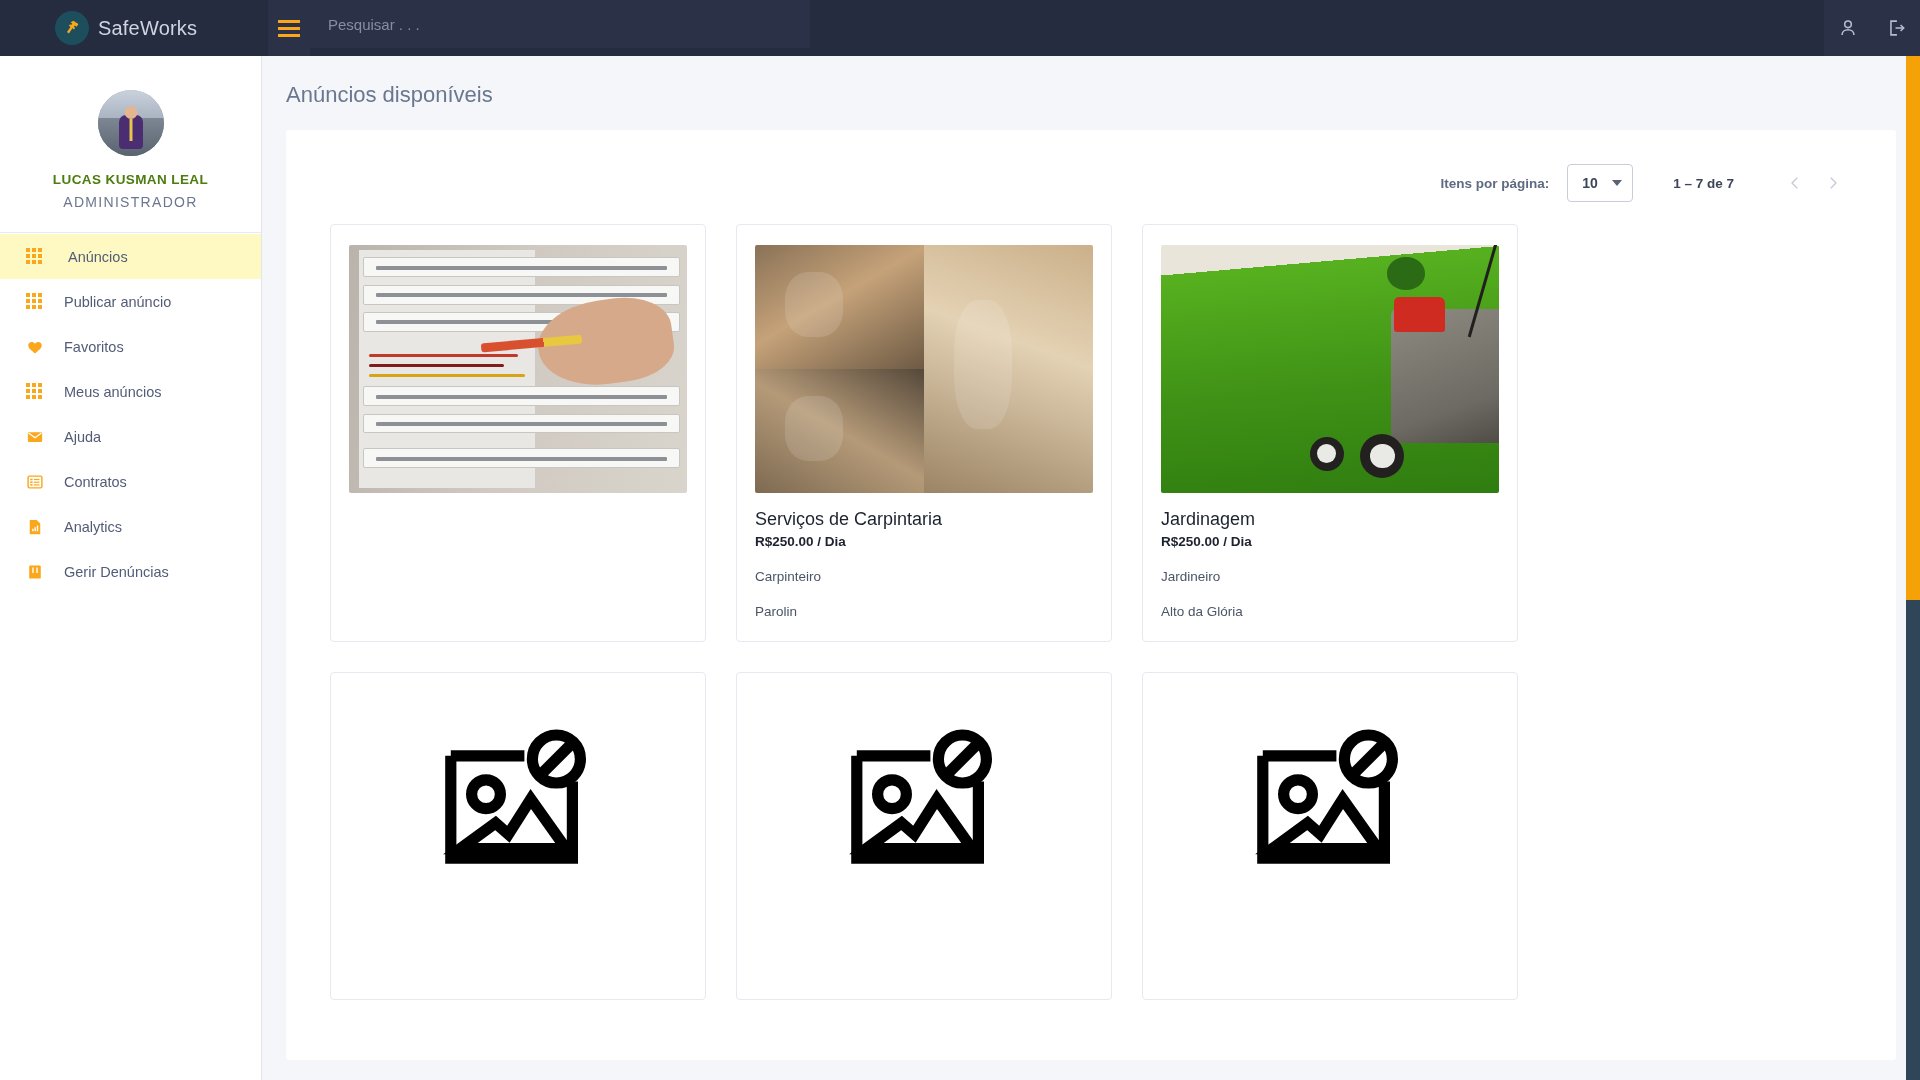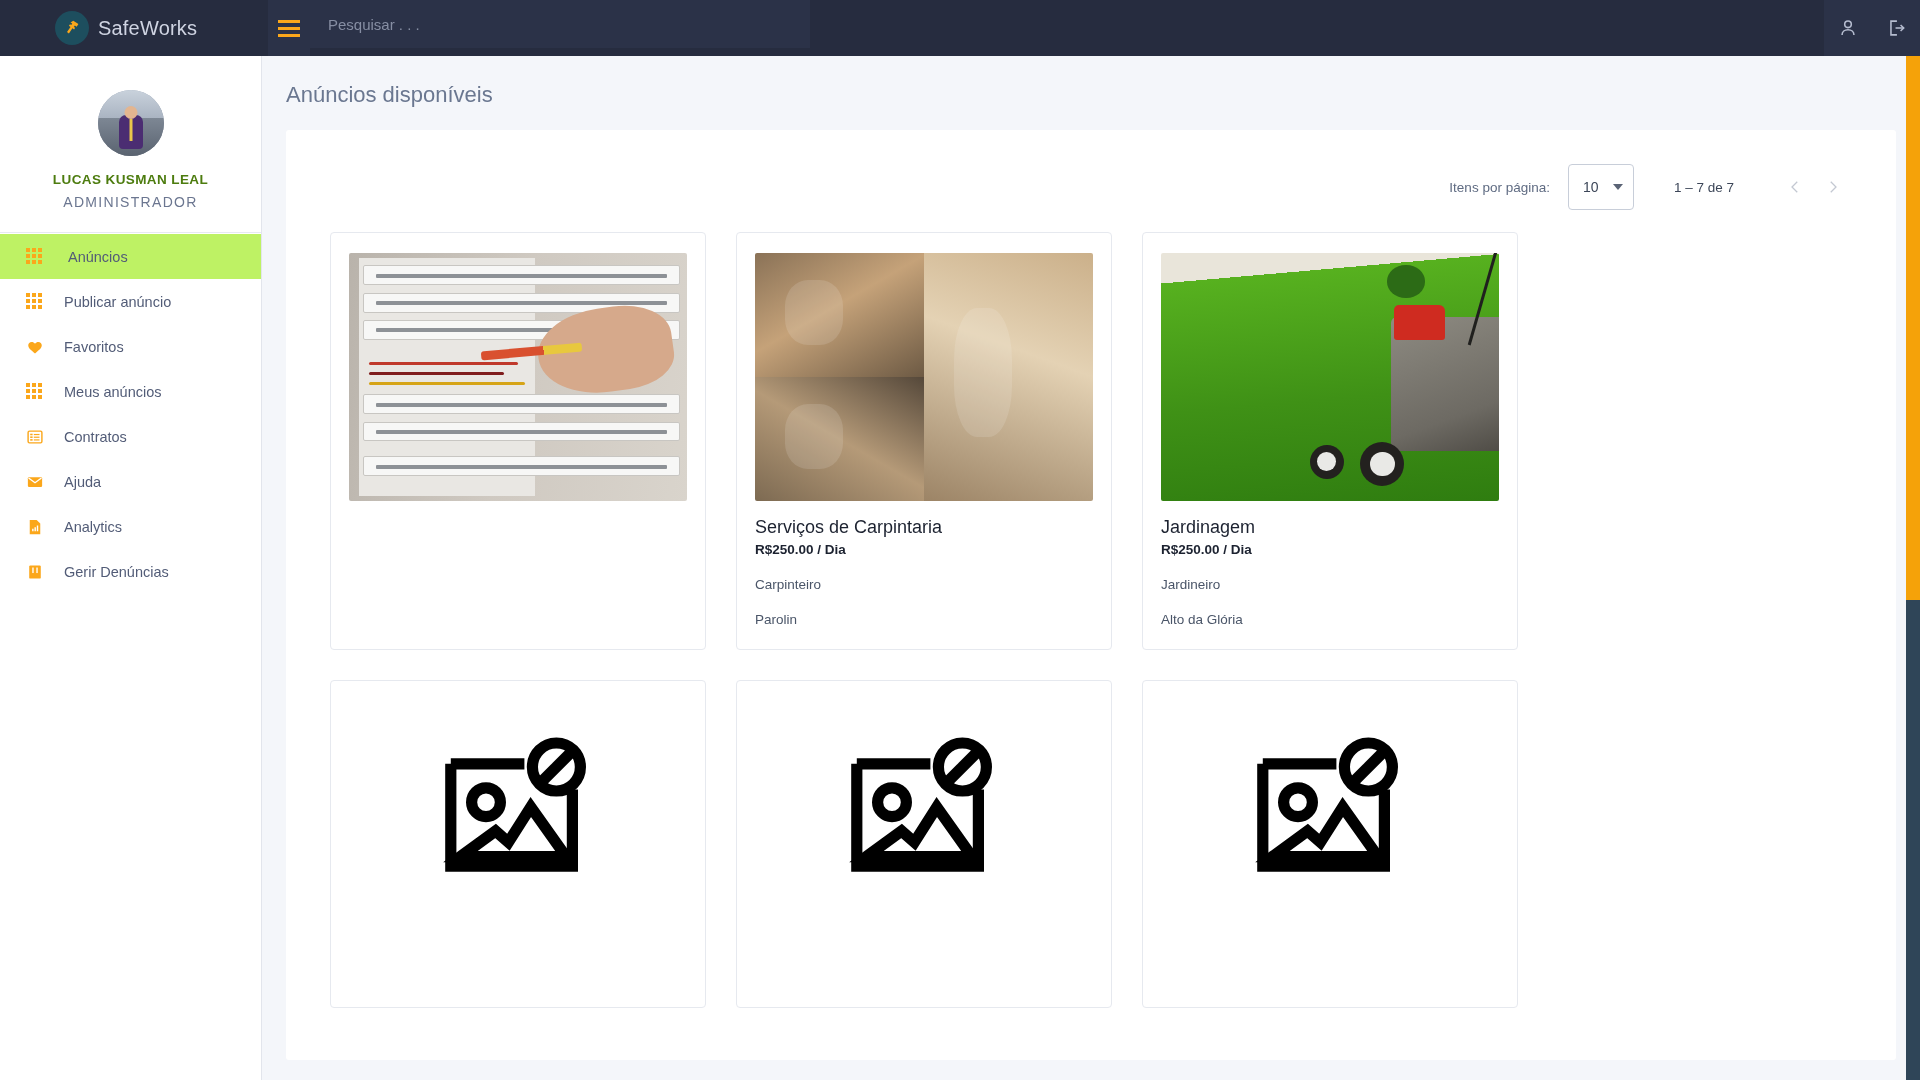--- a/index.html
+++ b/index.html
@@ -96,21 +96,21 @@
     letter-spacing: .4px; margin-bottom: 7px;
   }
   .profile-role {
     font-size: 14px; color: #6b7690; letter-spacing: 1.3px;
   }
   .nav { border-top: 1px solid #e7eaf0; padding-top: 1px; }
   .nav-item {
     height: 45px; display: flex; align-items: center;
     padding-left: 26px; gap: 20px; cursor: pointer;
   }
-  .nav-item.active { background: #bef264; gap: 24px; }
+  .nav-item.active { background: #fef9c3; gap: 24px; }
   .nav-label { font-size: 14.5px; color: #525c77; }
   .nav-icon { width: 18px; height: 18px; flex: none; display:block; }
 
   
   .ico-grid { display:grid; grid-template-columns:repeat(3,4px); grid-template-rows:repeat(3,4px); gap:2px; }
   .ico-grid span { background:#fba71b; display:block; width:4px; height:4px; }
 
   
   .main {
     position: absolute; top: 56px; left: 262px;
@@ -124,25 +124,25 @@
   }
   .panel {
     margin: 22px 24px 0 24px;
     background: #ffffff;
     border-radius: 3px;
     min-height: 930px;
   }
   .paginator {
     display: flex; align-items: center; justify-content: flex-end;
     gap: 0; padding: 34px 44px 0 0;
-    font-size: 13.5px; color: #5f6b82;
+    font-size: 13.5px; color: #5f6b82; font-weight: bold;
   }
   .pg-label { margin-right: 18px; }
   .pg-select {
-    width: 66px; height: 46px; border: 1px solid #c8ced9; border-radius: 4px;
+    width: 66px; height: 38px; border: 1px solid #c8ced9; border-radius: 4px;
     display: flex; align-items: center; justify-content: space-between;
     padding: 0 10px 0 14px; cursor: pointer; color: #3c4658; font-size: 14px;
   }
   .caret {
     width: 0; height: 0; border-left: 5px solid transparent;
     border-right: 5px solid transparent; border-top: 6px solid #5a6375;
   }
   .pg-range { margin: 0 42px 0 40px; color: #3c4658; font-size: 13.5px; }
   .pg-arrow {
     width: 38px; height: 38px; display:flex; align-items:center; justify-content:center;
@@ -351,37 +351,37 @@
         <span></span>
           <span></span>
           <span></span>
           <span></span>
       </span>
       <span class="nav-label">Meus anúncios</span>
     </div>
 
     <div class="nav-item">
       <svg class="nav-icon" viewBox="0 0 24 24">
+        <rect x="2.5" y="5.5" width="19" height="13" rx="1.6" fill="#fba71b"></rect>
+        <path d="M3.4 6.6L12 13l8.6-6.4" stroke="#ffffff" stroke-width="1.8" fill="none"></path>
+      </svg>
+      <span class="nav-label">Ajuda</span>
+    </div>
+
+    <div class="nav-item">
+      <svg class="nav-icon" viewBox="0 0 24 24">
         <rect x="2.8" y="4.2" width="18.4" height="15.6" rx="1.8" fill="none" stroke="#fba71b" stroke-width="1.9"></rect>
         <rect x="5.6" y="7.6" width="3.2" height="2.1" fill="#fba71b"></rect>
         <rect x="5.6" y="11.2" width="3.2" height="2.1" fill="#fba71b"></rect>
         <rect x="5.6" y="14.8" width="3.2" height="2.1" fill="#fba71b"></rect>
         <rect x="10.4" y="7.9" width="7.6" height="1.6" fill="#fba71b"></rect>
         <rect x="10.4" y="11.5" width="7.6" height="1.6" fill="#fba71b"></rect>
         <rect x="10.4" y="15.1" width="7.6" height="1.6" fill="#fba71b"></rect>
       </svg>
       <span class="nav-label">Contratos</span>
-    </div>
-
-    <div class="nav-item">
-      <svg class="nav-icon" viewBox="0 0 24 24">
-        <rect x="2.5" y="5.5" width="19" height="13" rx="1.6" fill="#fba71b"></rect>
-        <path d="M3.4 6.6L12 13l8.6-6.4" stroke="#ffffff" stroke-width="1.8" fill="none"></path>
-      </svg>
-      <span class="nav-label">Ajuda</span>
     </div>
 
     <div class="nav-item">
       <svg class="nav-icon" viewBox="0 0 24 24">
         <path fill="#fba71b" d="M5 2.5h9.2L19 7.3V21.5H5z"></path>
         <path fill="#ffffff" d="M8.2 17.6h1.9v-3.3H8.2zm3.1 0h1.9v-5.4h-1.9zm3.1 0h1.9v-7.6h-1.9z"></path>
       </svg>
       <span class="nav-label">Analytics</span>
     </div>
 

